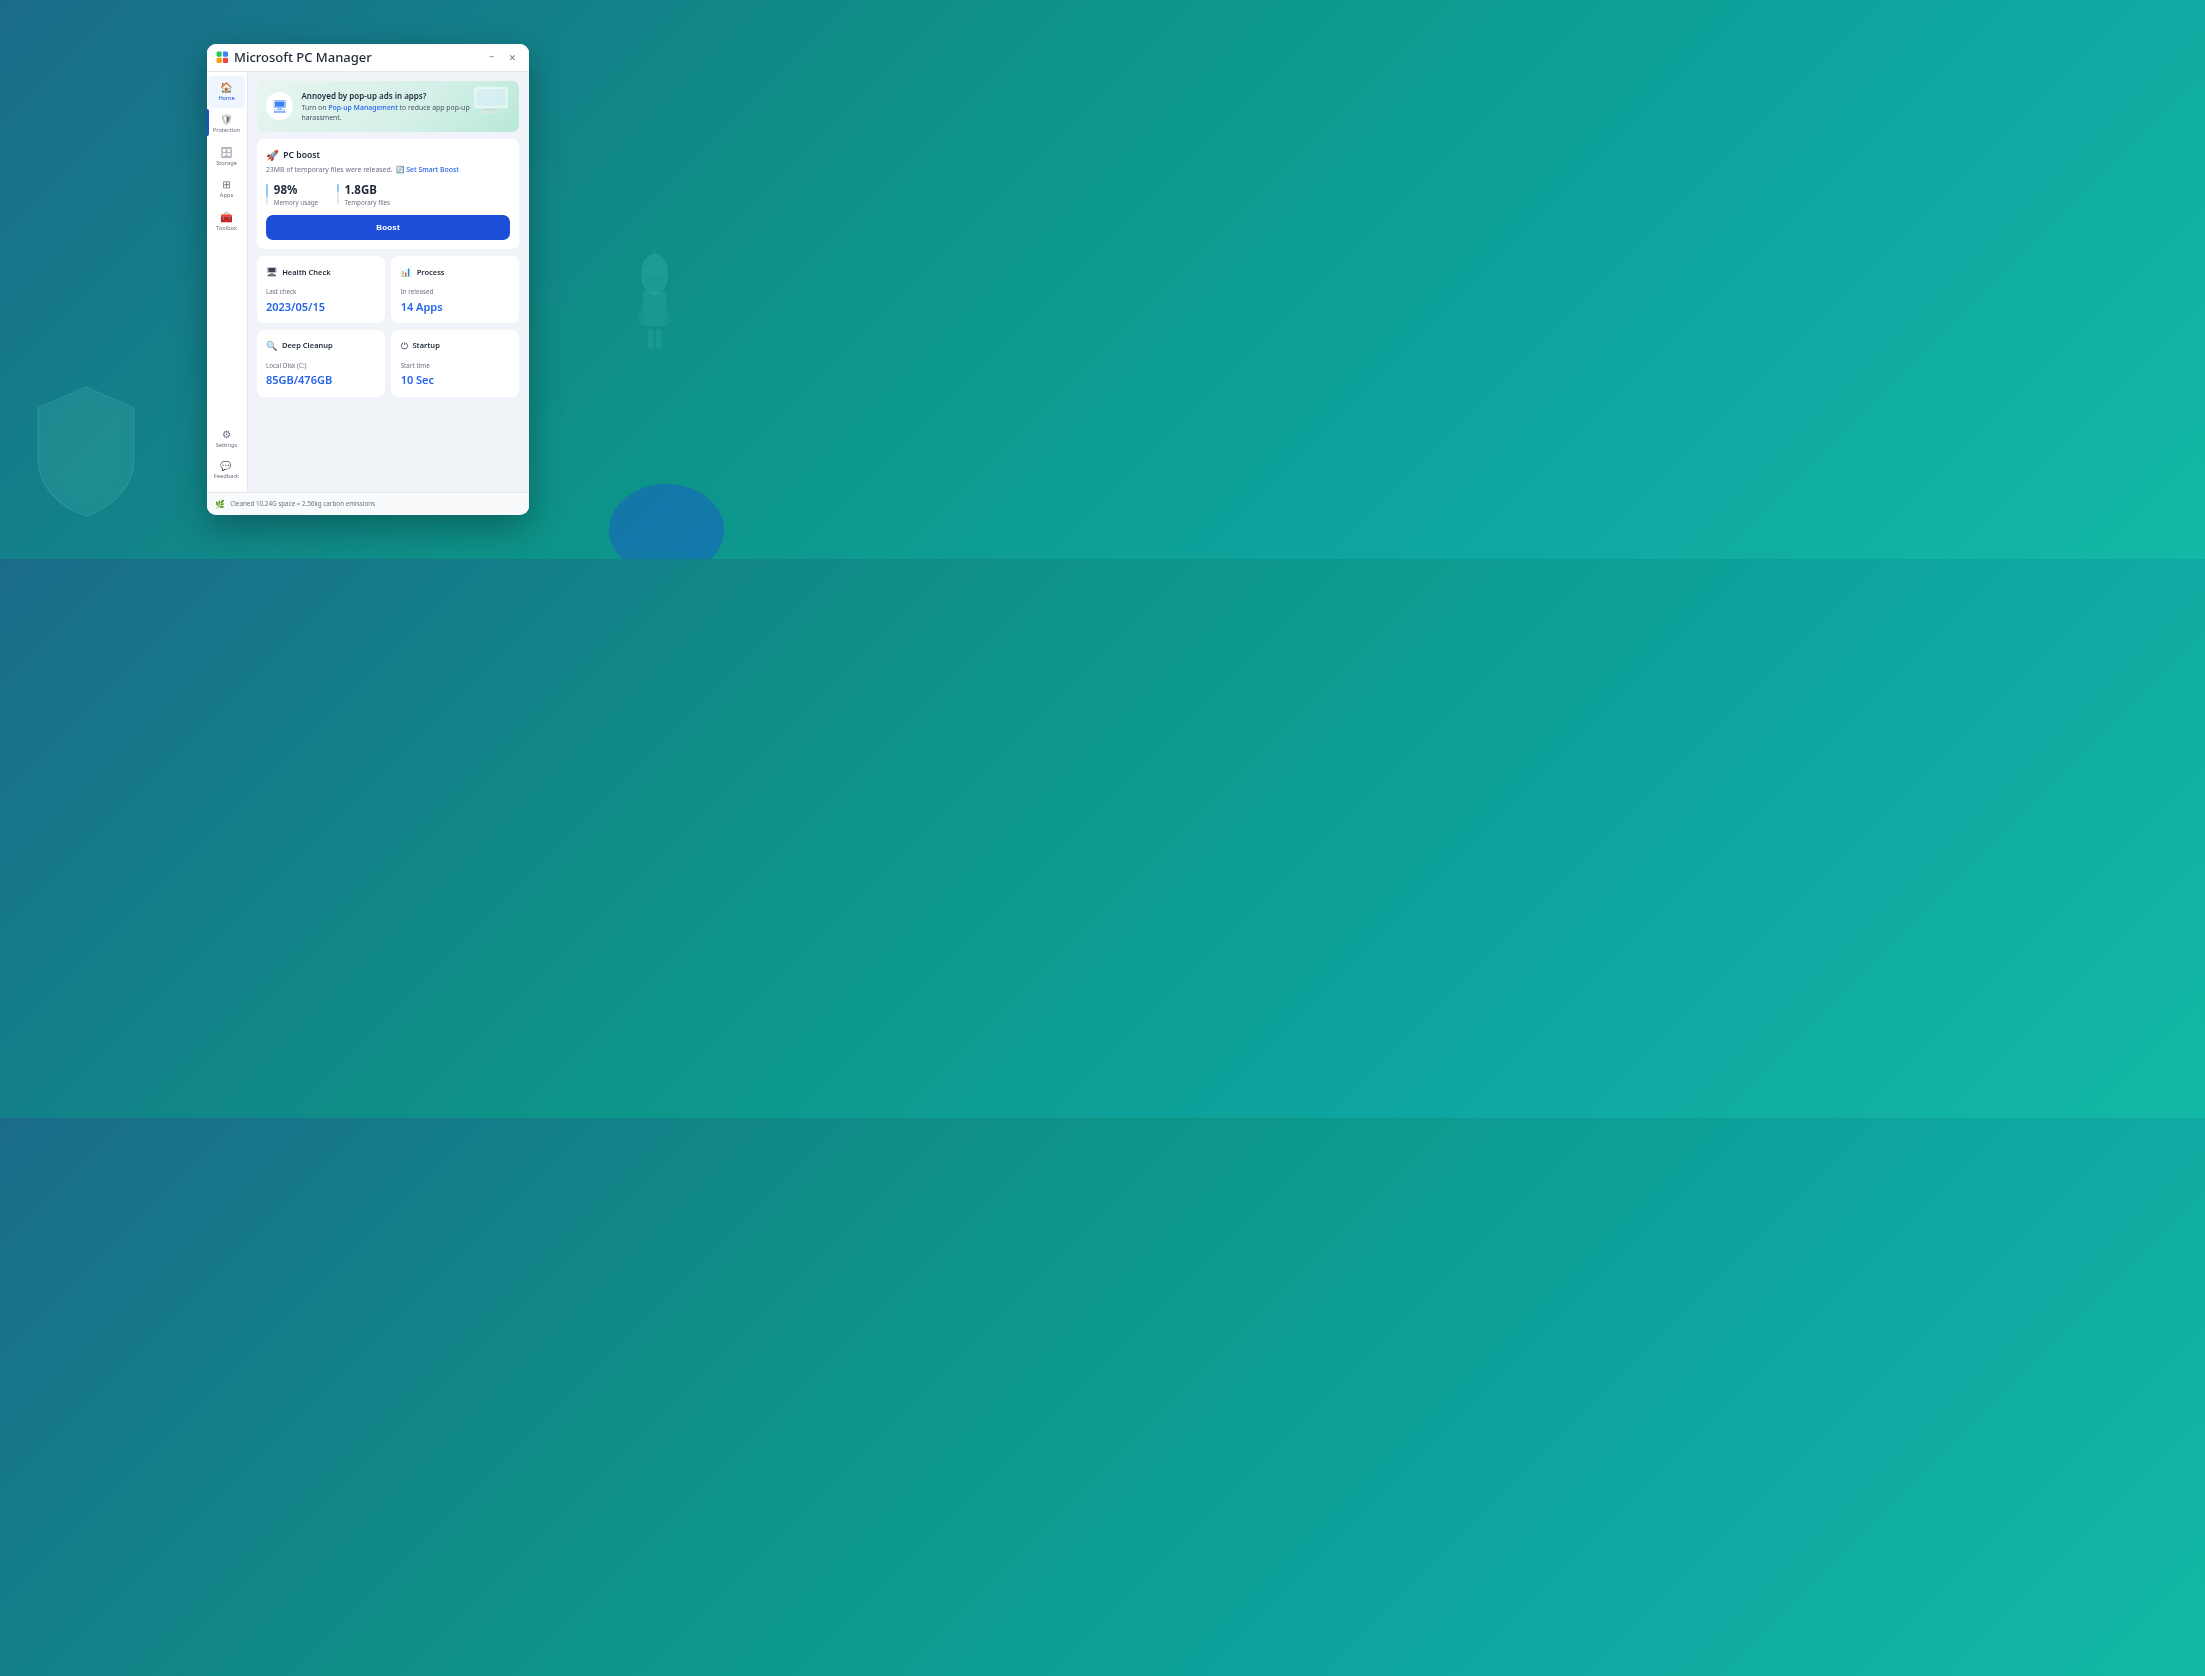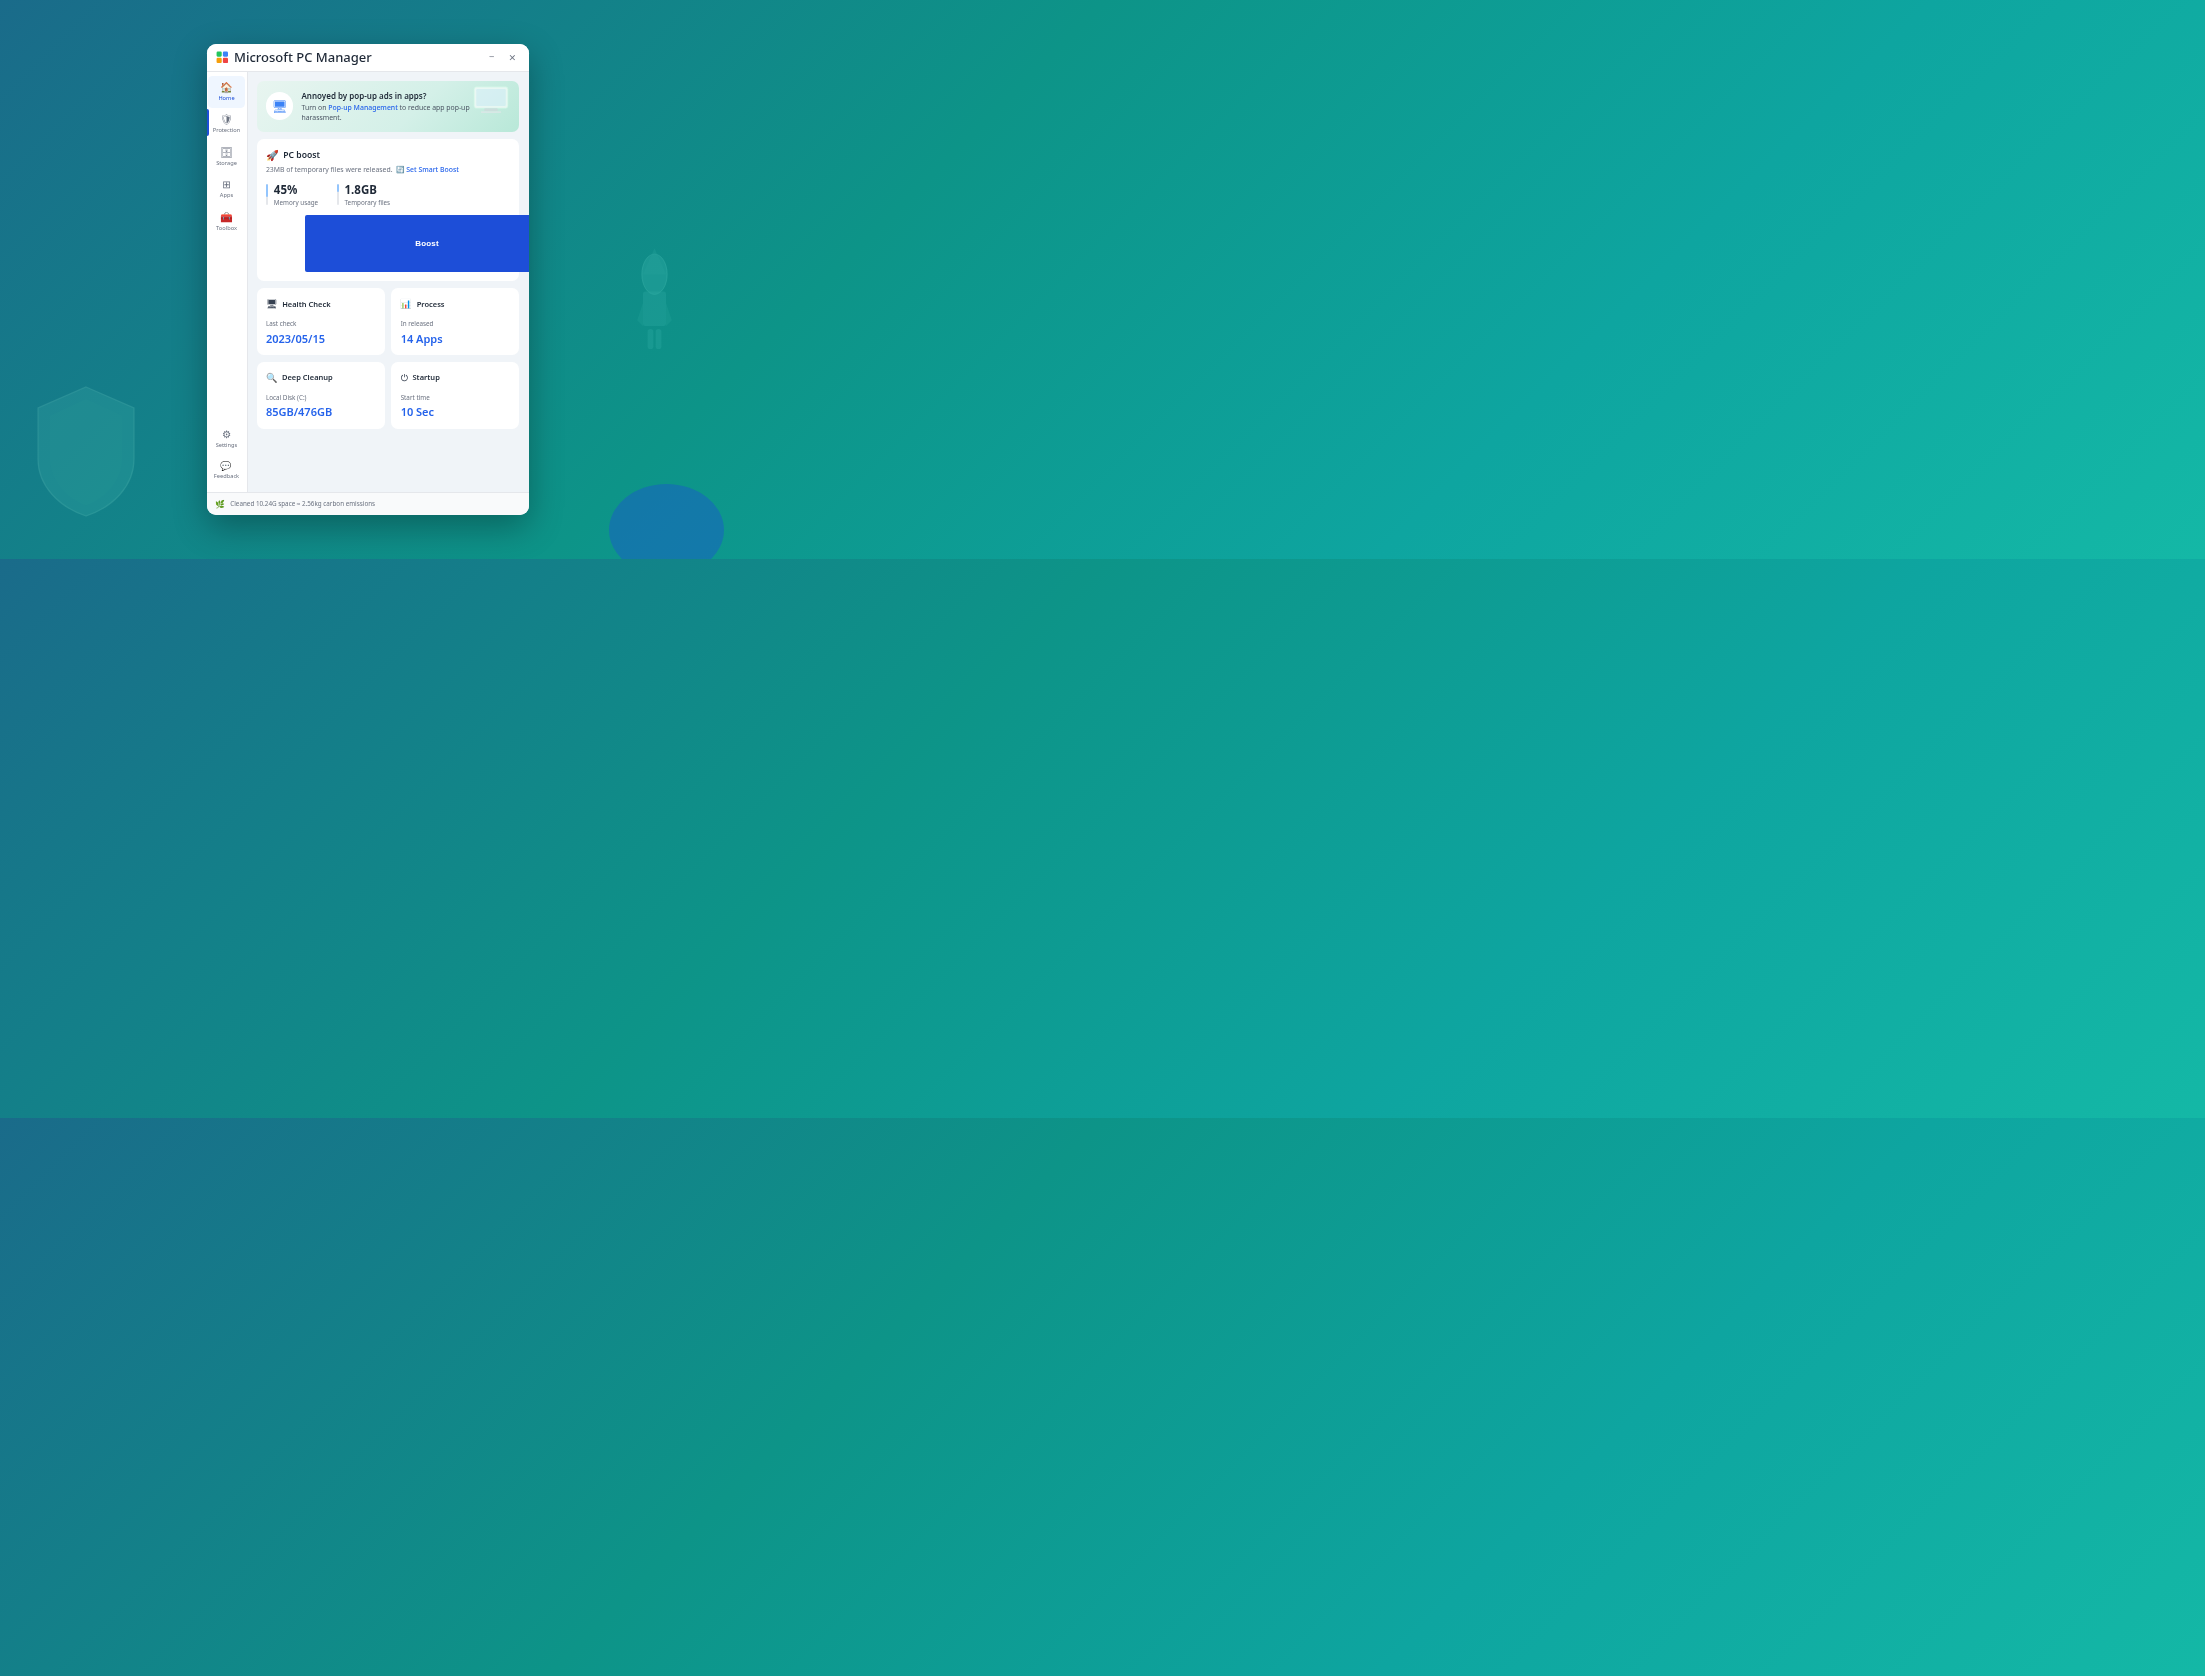--- a/index.html
+++ b/index.html
@@ -304,30 +304,29 @@
     }
 
     .stat-label {
       font-size: 6.3px;
       color: #6b7280;
       margin-top: 0.6px;
     }
 
     .boost-btn {
       width: 100%;
-      padding: 24px;
+      padding: 8px;
       background: #1d4ed8;
       color: white;
       border: none;
-      border-radius: 2px;
+      border-radius: 7px;
       font-size: 8px;
       font-weight: 600;
       cursor: pointer;
       letter-spacing: 0.2px;
-      margin-left: 39px;
     }
 
     
     .grid-2 {
       display: grid;
       grid-template-columns: 1fr 1fr;
       gap: 6.9px;
     }
 
     .info-card {
@@ -491,21 +490,21 @@
             <span style="font-size:6.9px;">🔄</span>
             <span>Set Smart Boost</span>
           </a>
         </div>
         <div class="boost-stats">
           <div class="stat-item">
             <div class="stat-bar-wrap">
               <div class="stat-bar-fill" style="height:64%;"></div>
             </div>
             <div>
-              <div class="stat-value">45%</div>
+              <div class="stat-value">98%</div>
               <div class="stat-label">Memory usage</div>
             </div>
           </div>
           <div class="stat-item">
             <div class="stat-bar-wrap">
               <div class="stat-bar-fill" style="height:38%;"></div>
             </div>
             <div>
               <div class="stat-value">1.8GB</div>
               <div class="stat-label">Temporary files</div>

